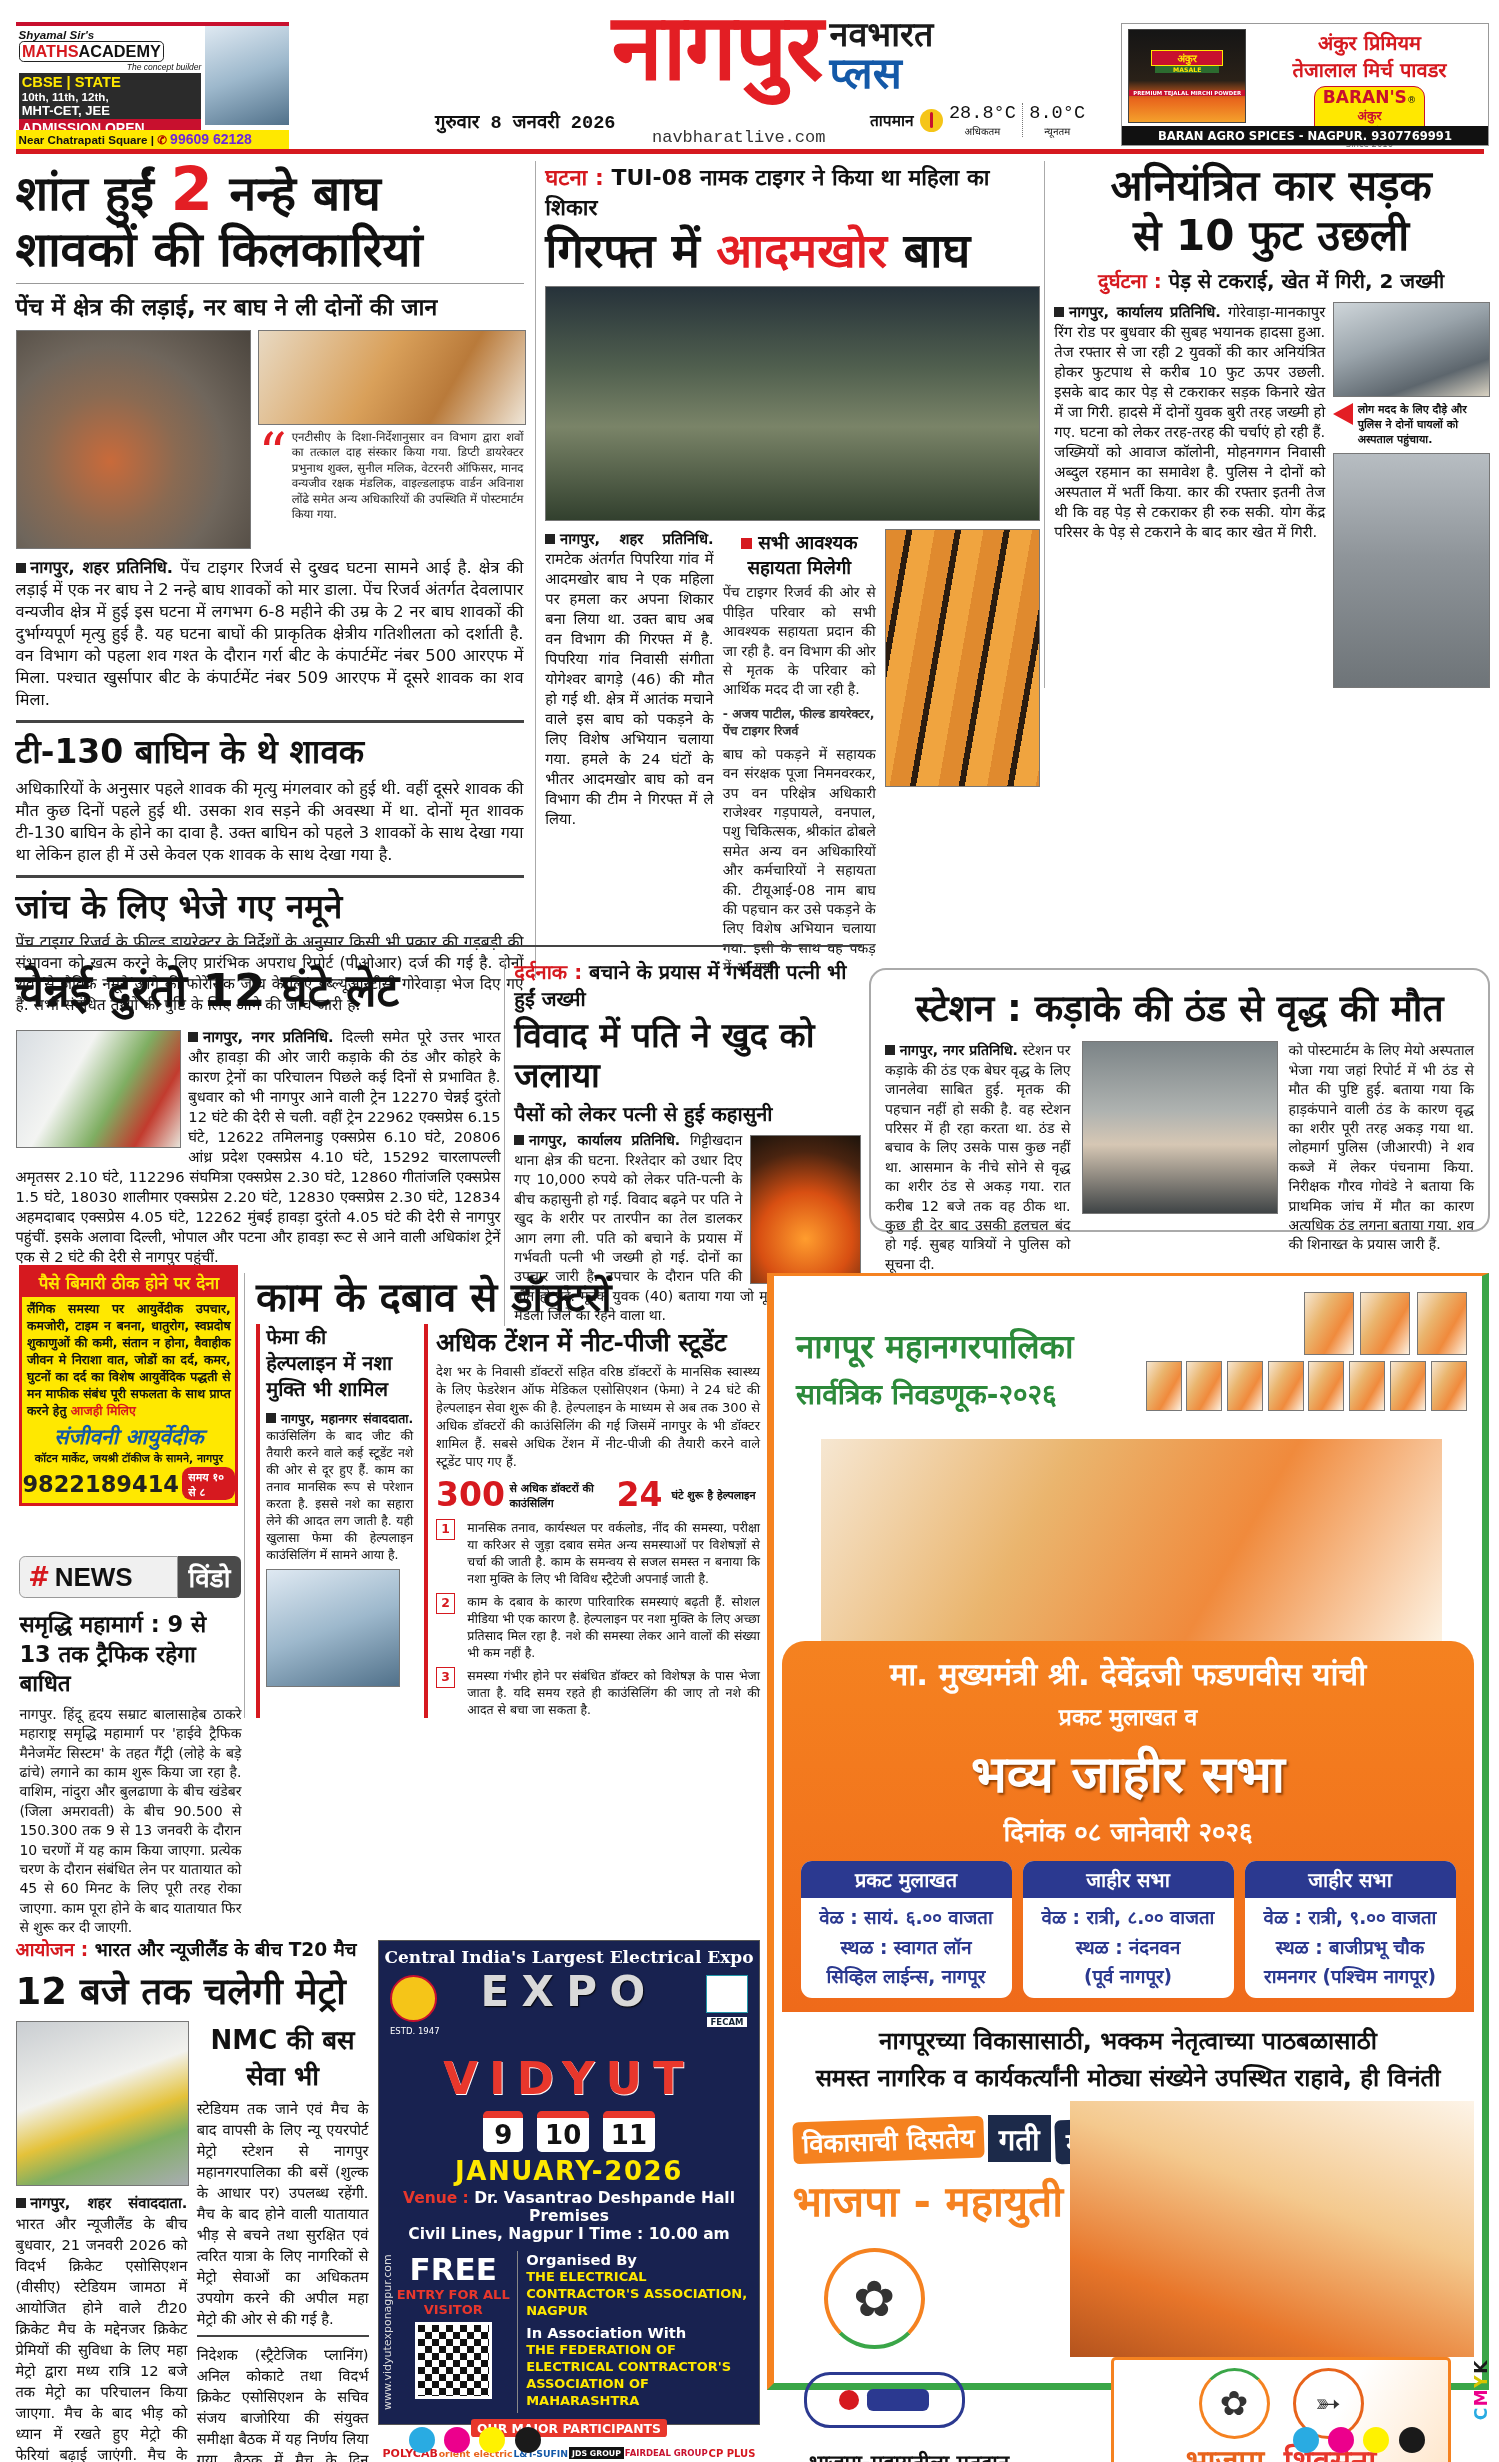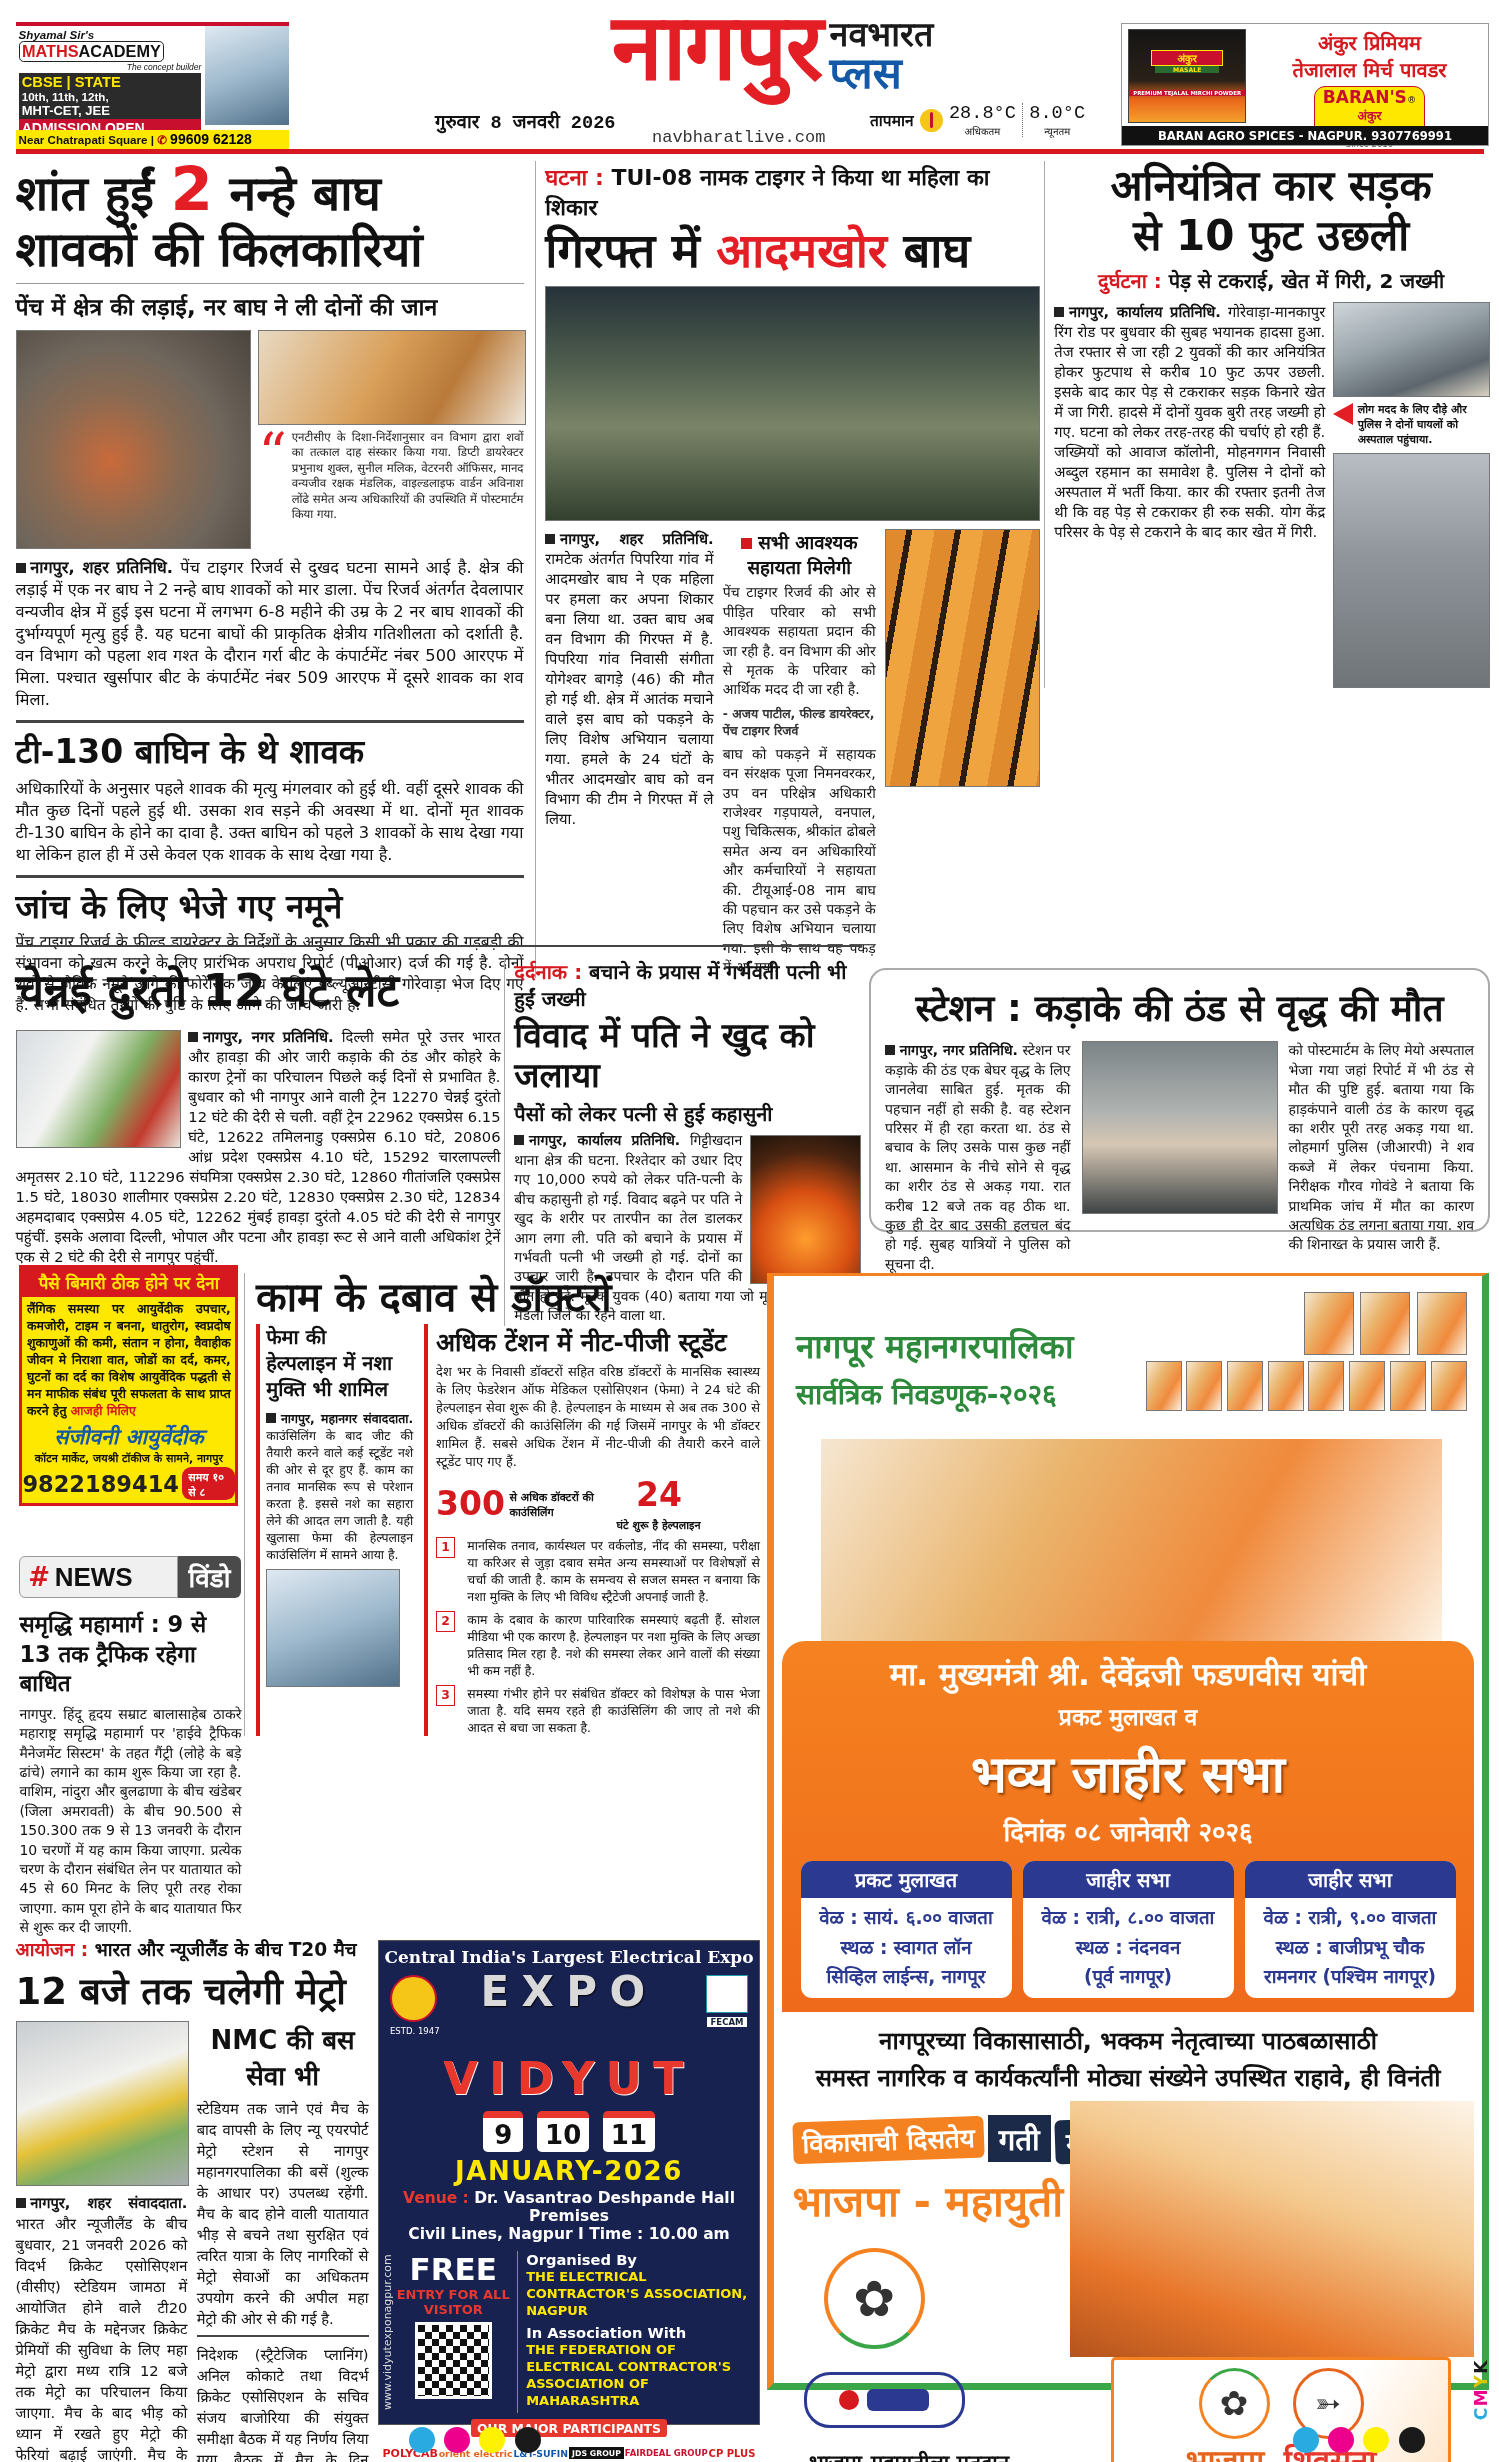--- a/index.html
+++ b/index.html
@@ -51,21 +51,21 @@
           <div style="color:#fff;font-weight:bold;font-size:11.6px;">10th, 11th, 12th,</div>
           <div style="color:#fff;font-weight:bold;font-size:13px;">MHT-CET, JEE</div>
         </div>
         <div style="background:#c8102e;color:#fff;font-weight:bold;font-size:14px;padding:0.8px 3.1px;">ADMISSION OPEN</div>
       </div>
       <div class="photo ph-doctor" style="width:84px;height:99px;border:none;"></div>
     </div>
     <div style="position:absolute;left:0;bottom:0;width:100%;background:#ffe800;font-weight:bold;font-size:11.6px;padding:1.6px 3.1px;box-sizing:border-box;">
       <span>Near Chatrapati Square |</span>
       <span style="color:#a00;">✆</span>
-      <span style="color:#000000;font-size:14px;">99609 62128</span>
+      <span style="color:#6d28d9;font-size:14px;">99609 62128</span>
     </div>
   </div>
 
   <div class="abs" style="left:435px;top:15.5px;width:675px;height:130px;font-family:Liberation Mono, monospace;">
     <div style="display:flex;align-items:flex-start;justify-content:center;gap:7.8px;">
       <div style="color:#e31e24;font-weight:bold;font-size:92px;line-height:78px;letter-spacing:-1.6px;">नागपुर</div>
       <div style="padding-top:3.1px;">
         <div style="color:#1a1a1a;font-weight:bold;font-size:34px;line-height:36px;">नवभारत</div>
         <div style="color:#1459a8;font-weight:bold;font-size:43px;line-height:43px;">प्लस</div>
       </div>
@@ -284,21 +284,21 @@
         <div class="photo ph-doctor" style="width:132px;height:116px;margin-top:6.2px;"></div>
       </div>
       <div style="flex:1;border-left:4.7px solid #d6191f;padding-left:7.8px;">
         <div style="font-weight:bold;font-size:25px;">अधिक टेंशन में नीट-पीजी स्टूडेंट</div>
         <p class="justify" style="font-size:13px;line-height:18px;margin:4.7px 0;">देश भर के निवासी डॉक्टरों सहित वरिष्ठ डॉक्टरों के मानसिक स्वास्थ्य के लिए फेडरेशन ऑफ मेडिकल एसोसिएशन (फेमा) ने 24 घंटे की हेल्पलाइन सेवा शुरू की है. हेल्पलाइन के माध्यम से अब तक 300 से अधिक डॉक्टरों की काउंसिलिंग की गई जिसमें नागपुर के भी डॉक्टर शामिल हैं. सबसे अधिक टेंशन में नीट-पीजी की तैयारी करने वाले स्टूडेंट पाए गए हैं.</p>
         <div style="display:flex;gap:14px;margin:4.7px 0;">
           <div style="display:flex;gap:4.7px;align-items:center;">
             <span style="color:#d6191f;font-weight:bold;font-size:33px;">300</span>
             <span style="font-size:11px;font-weight:bold;width:93px;">से अधिक डॉक्टरों की काउंसिलिंग</span>
           </div>
-          <div style="display:flex;gap:3px;align-items:center;flex-direction:column;">
+          <div style="display:flex;gap:9px;align-items:center;">
             <span style="color:#d6191f;font-weight:bold;font-size:33px;">24</span>
             <span style="font-size:11px;font-weight:bold;width:85px;">घंटे शुरू है हेल्पलाइन</span>
           </div>
         </div>
         <div style="display:flex;gap:6.2px;margin-top:4.7px;">
           <span class="numbox">1</span>
           <p class="justify" style="font-size:12.4px;line-height:17px;margin:0;">मानसिक तनाव, कार्यस्थल पर वर्कलोड, नींद की समस्या, परीक्षा या करिअर से जुड़ा दबाव समेत अन्य समस्याओं पर विशेषज्ञों से चर्चा की जाती है. काम के समन्वय से सजल समस्त न बनाया कि नशा मुक्ति के लिए भी विविध स्ट्रैटेजी अपनाई जाती है.</p>
         </div>
         <div style="display:flex;gap:6.2px;margin-top:6.2px;">
           <span class="numbox">2</span>

